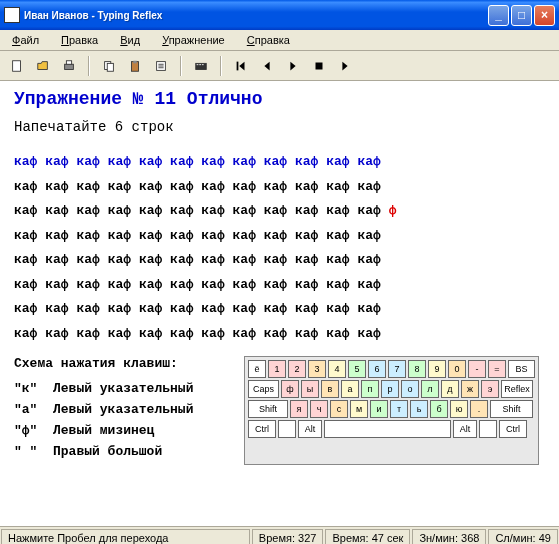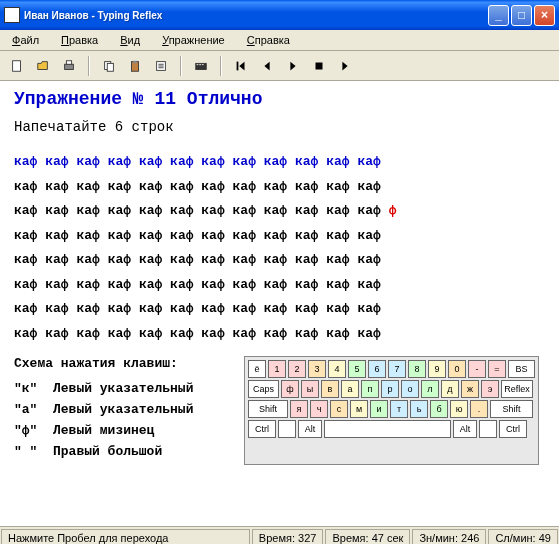--- a/index.html
+++ b/index.html
@@ -215,15 +215,15 @@
           <div class="key" style="width: 28px;">Ctrl</div>
         </div>
       </div>
   </div>
 </div>
 
 <div class="statusbar">
   <div class="sbcell">Нажмите Пробел для перехода</div>
   <div class="sbcell"><span>Время:</span>&nbsp;<span>327</span></div>
   <div class="sbcell"><span>Время:</span>&nbsp;<span>47 сек</span></div>
-  <div class="sbcell"><span>Зн/мин:</span>&nbsp;<span>246</span></div>
+  <div class="sbcell"><span>Зн/мин:</span>&nbsp;<span>368</span></div>
   <div class="sbcell"><span>Сл/мин:</span>&nbsp;<span>49</span></div>
 </div>
 
 </body></html>

